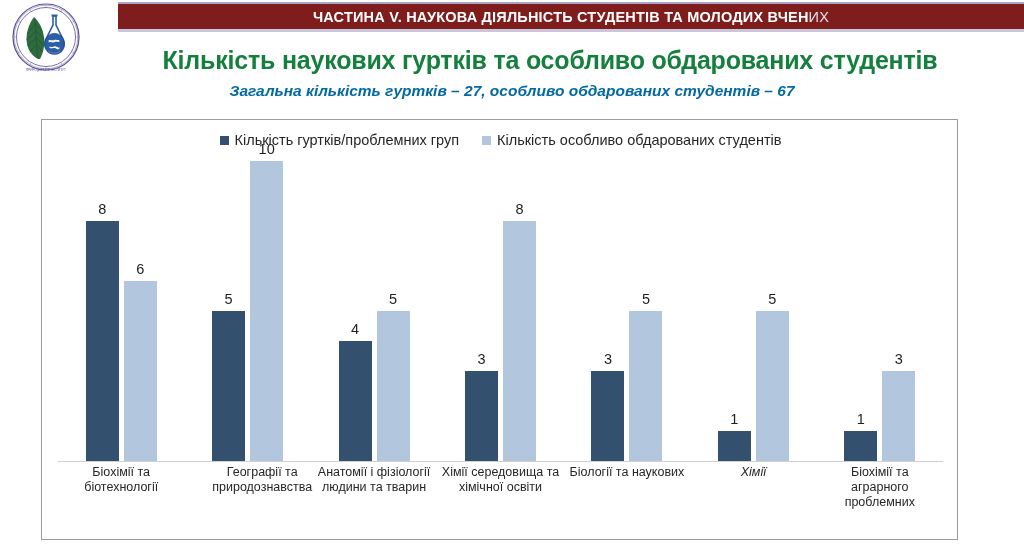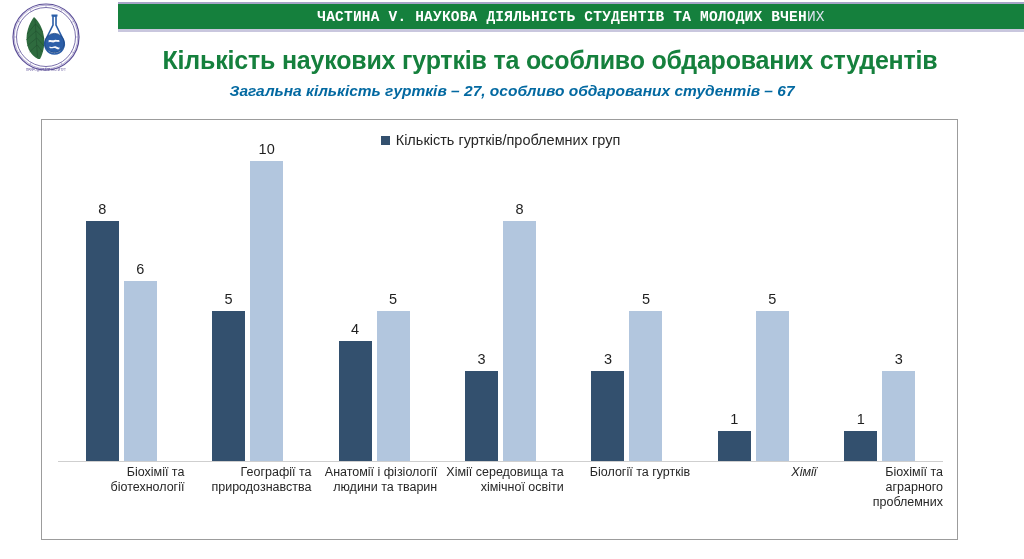--- a/index.html
+++ b/index.html
@@ -16,28 +16,27 @@
     color: #1a1a1a;
   }
 
   
   .banner {
     position: absolute;
     left: 118px;
     top: 2px;
     width: 906px;
     height: 30px;
-    background: #15803d;
+    background: #7f1d1d;
     box-sizing: border-box;
     border-top: 2px solid #A7A5C8;
     border-bottom: 3px solid #C9C7DE;
     display: flex;
     align-items: center;
     justify-content: center;
-    font-family: Liberation Mono, monospace;
   }
   .banner-text {
     font-size: 14.5px;
     font-weight: bold;
     color: #ffffff;
     letter-spacing: 0.2px;
     white-space: nowrap;
   }
   .banner-text .tail {
     color: #DDE3EE;
@@ -162,21 +161,21 @@
   .cats {
     position: absolute;
     left: 16px;
     top: 345px;
     width: 885px;
     height: 70px;
   }
   .cat {
     position: absolute;
     top: 0;
-    text-align: right;
+    text-align: center;
     font-size: 12.5px;
     line-height: 15px;
     color: #262626;
   }
 </style>
 </head>
 <body>
 
 <div class="logo">
   <svg width="76" height="74" viewBox="0 0 76 74" xmlns="http://www.w3.org/2000/svg">
@@ -219,20 +218,24 @@
 <div class="chart-title">Кількість наукових гуртків та особливо обдарованих студентів</div>
 <div class="chart-subtitle">Загальна кількість гуртків – 27, особливо обдарованих студентів – 67</div>
 
 <div class="chart-frame">
 
   <div class="legend">
     <div class="legend-item">
       <span class="legend-swatch" style="background: rgb(51, 80, 110);"></span>
       <span class="legend-label">Кількість гуртків/проблемних груп</span>
     </div>
+    <div class="legend-item">
+      <span class="legend-swatch" style="background: rgb(178, 198, 222);"></span>
+      <span class="legend-label">Кількість особливо обдарованих студентів</span>
+    </div>
   </div>
 
   <div class="plot" id="plot">
     <div class="baseline"></div>
   <div class="group" style="left: 27.7143px; width: 71px;">
         <div class="bar s0" title="Кількість гуртків/проблемних груп: 8" style="height: 240px; background: rgb(51, 80, 110);"></div>
         <div class="bar-value s0" style="bottom: 244px;">8</div>
         <div class="bar s1" title="Кількість особливо обдарованих студентів: 6" style="height: 180px; background: rgb(178, 198, 222);"></div>
         <div class="bar-value s1" style="bottom: 184px;">6</div>
       </div>
@@ -272,34 +275,34 @@
         <div class="bar s1" title="Кількість особливо обдарованих студентів: 3" style="height: 90px; background: rgb(178, 198, 222);"></div>
         <div class="bar-value s1" style="bottom: 94px;">3</div>
       </div>
     </div>
 
   <div class="cats" id="cats">
       <div class="cat" style="left: 0px; width: 126.429px;">
         <div>Біохімії та</div>
         <div>біотехнології</div>
       </div>
-      <div class="cat" style="left: 127px; width: 126.429px;">
+      <div class="cat" style="left: 141px; width: 126.429px;">
         <div>Географії та</div>
         <div>природознавства</div>
       </div>
       <div class="cat" style="left: 379.286px; width: 126.429px;">
         <div>Хімії середовища та</div>
         <div>хімічної освіти</div>
       </div>
       <div class="cat" style="left: 252.857px; width: 126.429px;">
         <div>Анатомії і фізіології</div>
         <div>людини та тварин</div>
       </div>
       <div class="cat" style="left: 505.714px; width: 126.429px;">
-        <div>Біології та гуртків</div>
+        <div>Біології та наукових</div>
       </div>
       <div class="cat" style="left: 632.143px; width: 126.429px; font-style: italic;">
         <div>Хімії</div>
       </div>
       <div class="cat" style="left: 758.571px; width: 126.429px;">
         <div>Біохімії та</div>
         <div>аграрного</div>
         <div>проблемних</div>
       </div>
     </div>

